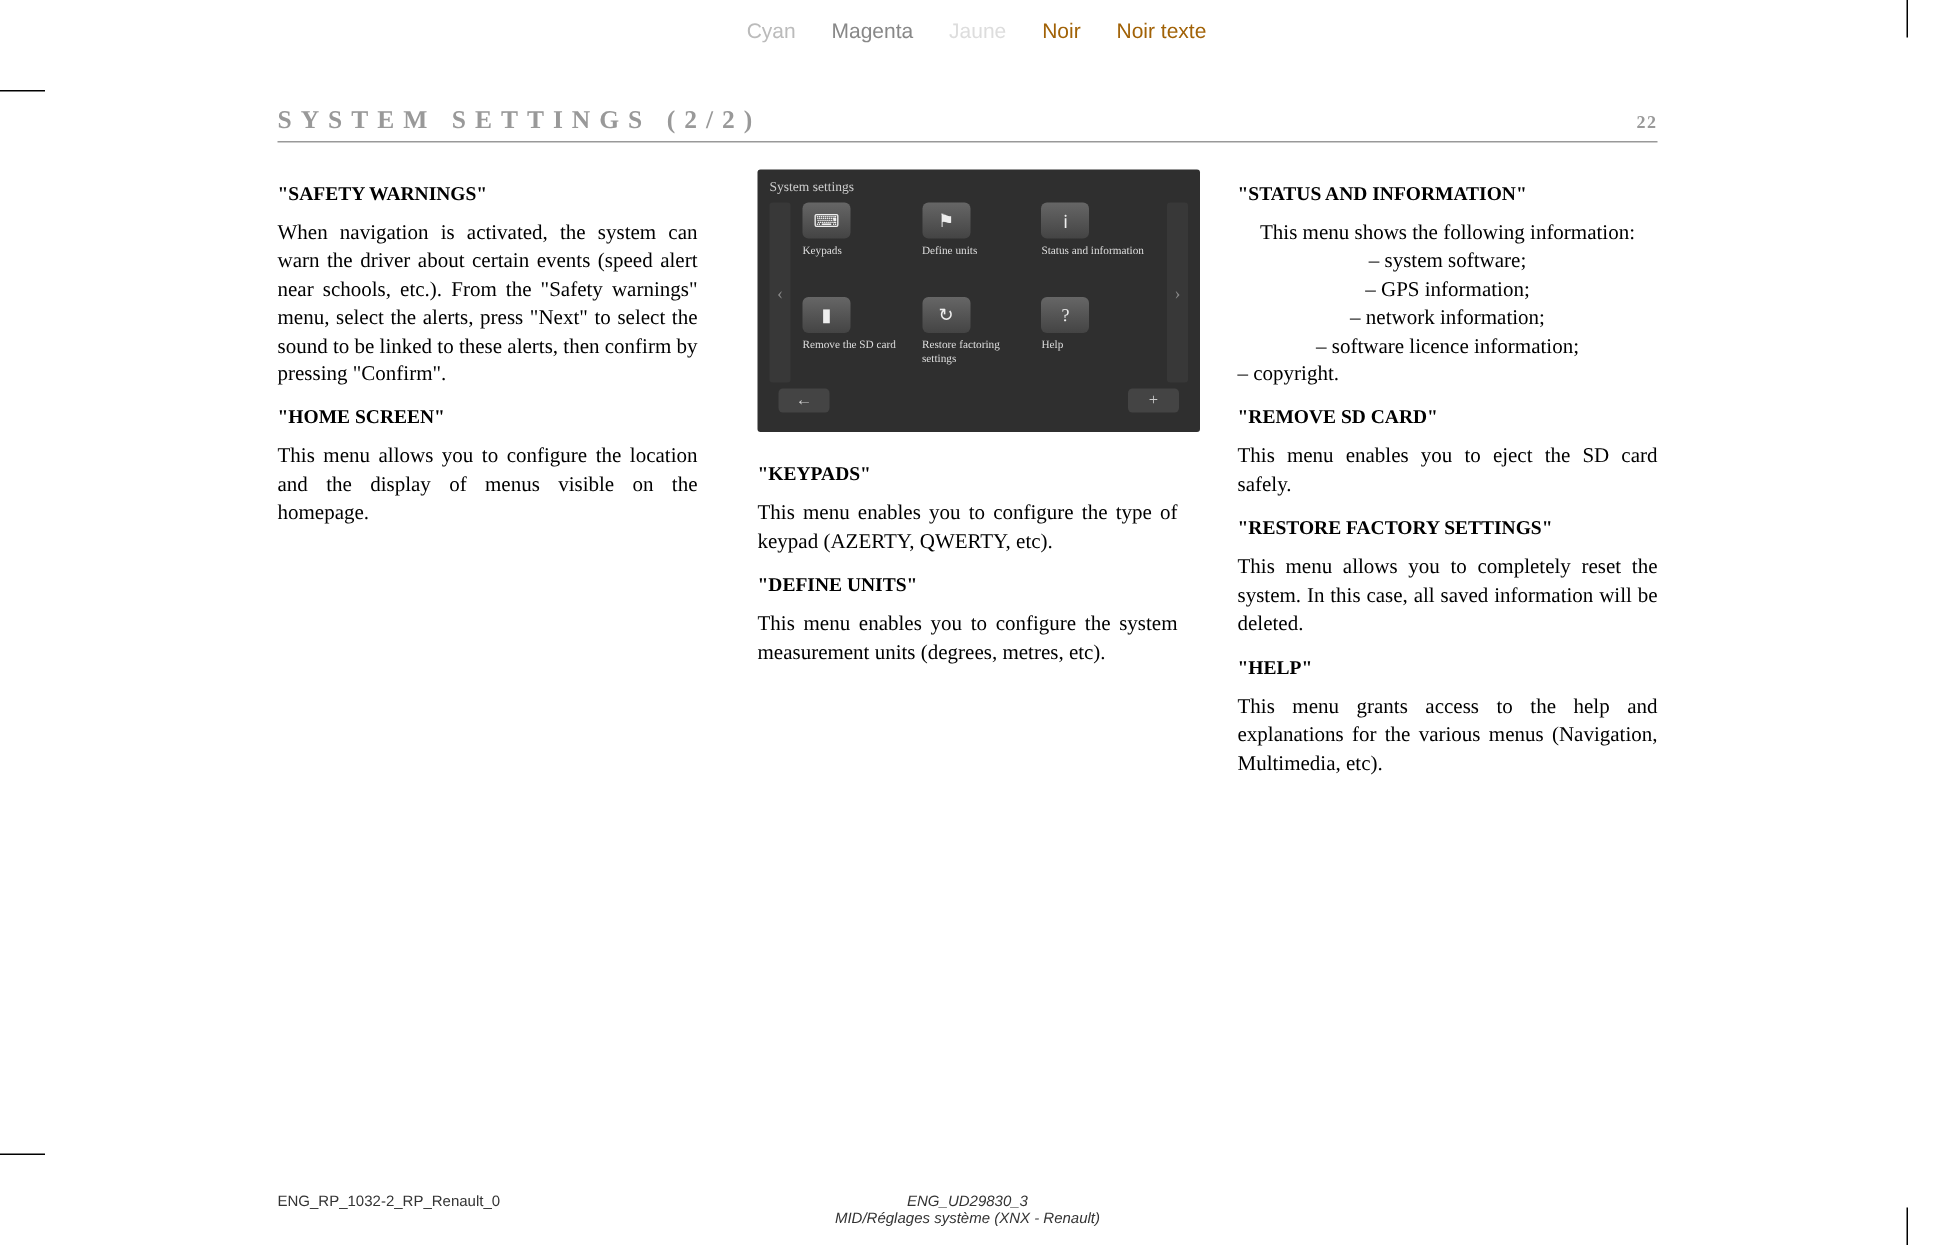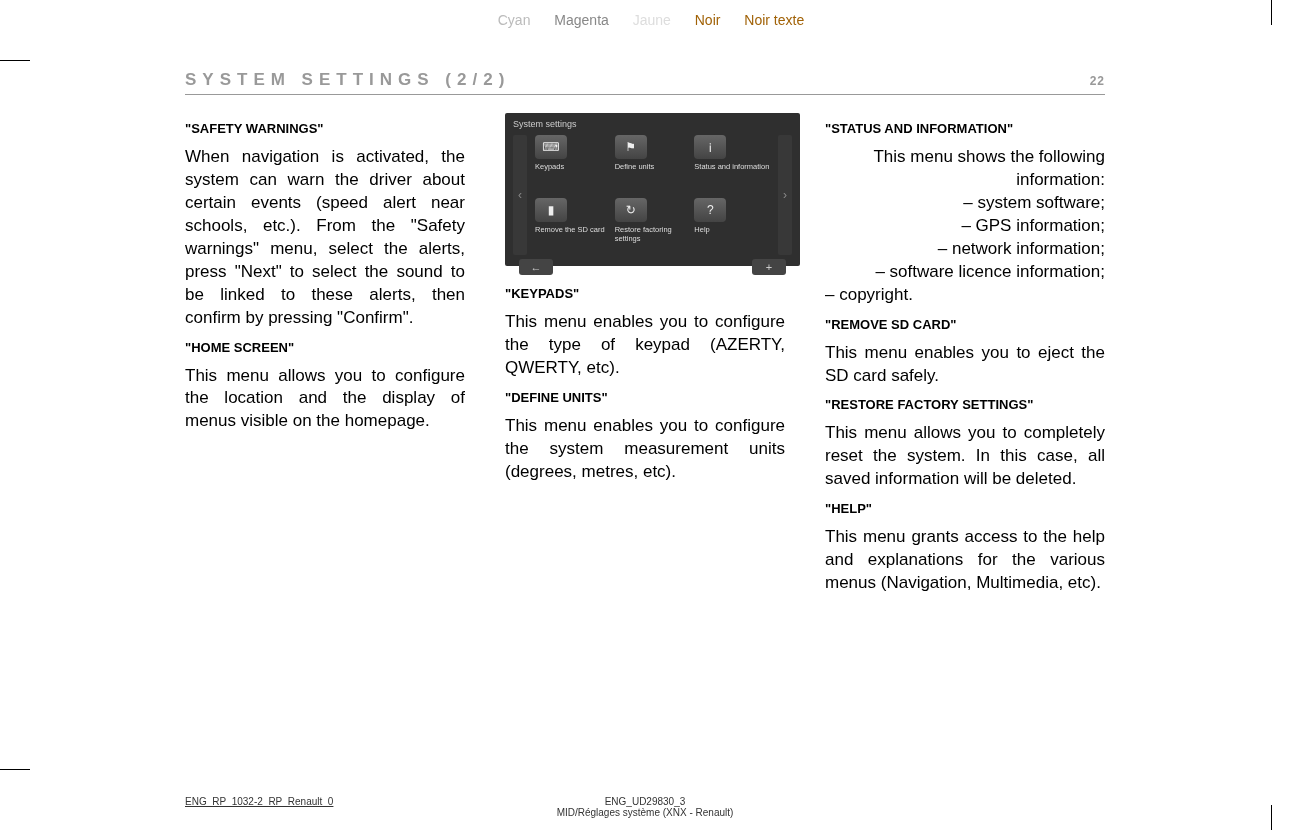--- a/index.html
+++ b/index.html
@@ -25,20 +25,21 @@
   .color-bar span { margin: 0 10px; }
   .c-cyan { color: #bbb; text-align: right; }
   .c-magenta { color: #888; }
   .c-jaune { color: #ddd; }
   .c-noir { color: #a16207; font-weight: 500; }
   .page {
     position: absolute;
     top: 70px;
     left: 185px;
     width: 920px;
+    font-family: Liberation Serif, serif;
   }
   .page-header {
     display: flex;
     justify-content: space-between;
     align-items: baseline;
     letter-spacing: 6px;
     font-weight: bold;
     font-size: 17px;
     color: #999;
     padding-bottom: 4px;
@@ -47,31 +48,31 @@
   .hr { border-top: 1px solid #999; margin-bottom: 18px; }
   .columns { display: flex; gap: 40px; }
   .col { flex: 1; min-width: 0; }
   .col h3 {
     font-size: 13px;
     font-weight: bold;
     margin-bottom: 10px;
     margin-top: 8px;
   }
   .col p {
-    font-size: 17px;
+    font-size: 14px;
     line-height: 1.35;
     text-align: justify;
     margin-bottom: 10px;
   }
-  .col p.list-line { margin-bottom: 0; text-align: right; }
+  .col p.list-line { margin-bottom: 0; text-align: center; }
   
   .device {
     background: #2f2f2f;
     width: 295px;
-    height: 153px;
+    height: 175px;
     border-radius: 2px;
     color: #ddd;
     font-size: 8px;
     position: relative;
     padding: 6px 8px 6px 8px;
     margin-bottom: 20px;
   }
   .device-title { font-size: 9px; color: #ccc; margin-bottom: 6px; }
   .device-body {
     display: flex;
@@ -134,22 +135,22 @@
   .footer {
     position: absolute;
     bottom: 12px;
     left: 185px;
     width: 920px;
     display: flex;
     justify-content: space-between;
     font-size: 10px;
     color: #333;
   }
-  .footer .center { text-align: center; flex: 1; }
-  .footer .left { width: 200px; text-decoration: underline; }
+  .footer .center { text-align: center; flex: 1; font-style: italic; }
+  .footer .left { width: 200px; }
   .footer .right { width: 200px; }
 </style>
 </head>
 <body>
 
 <div class="crop-top-left"></div>
 <div class="crop-top-right"></div>
 <div class="crop-bot-left"></div>
 <div class="crop-bot-right"></div>
 

